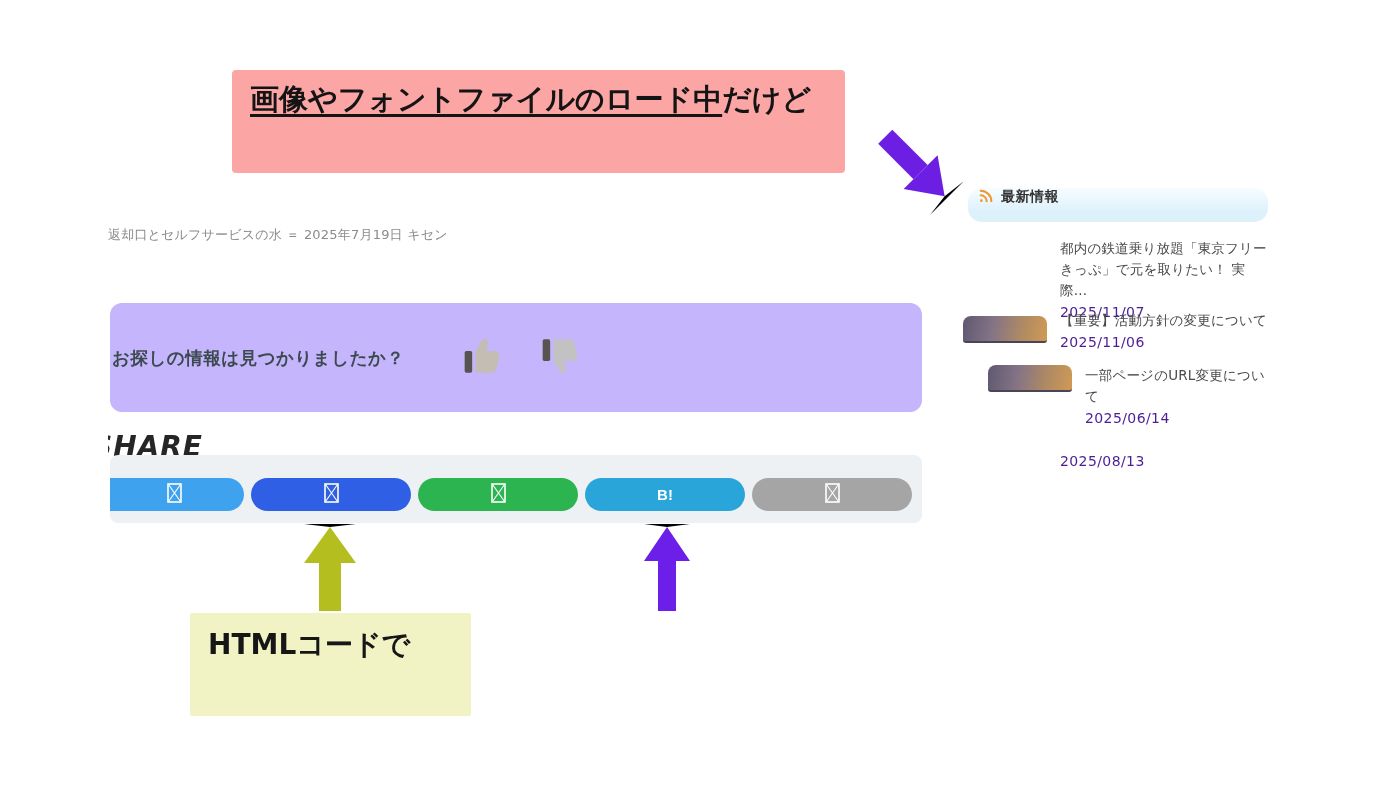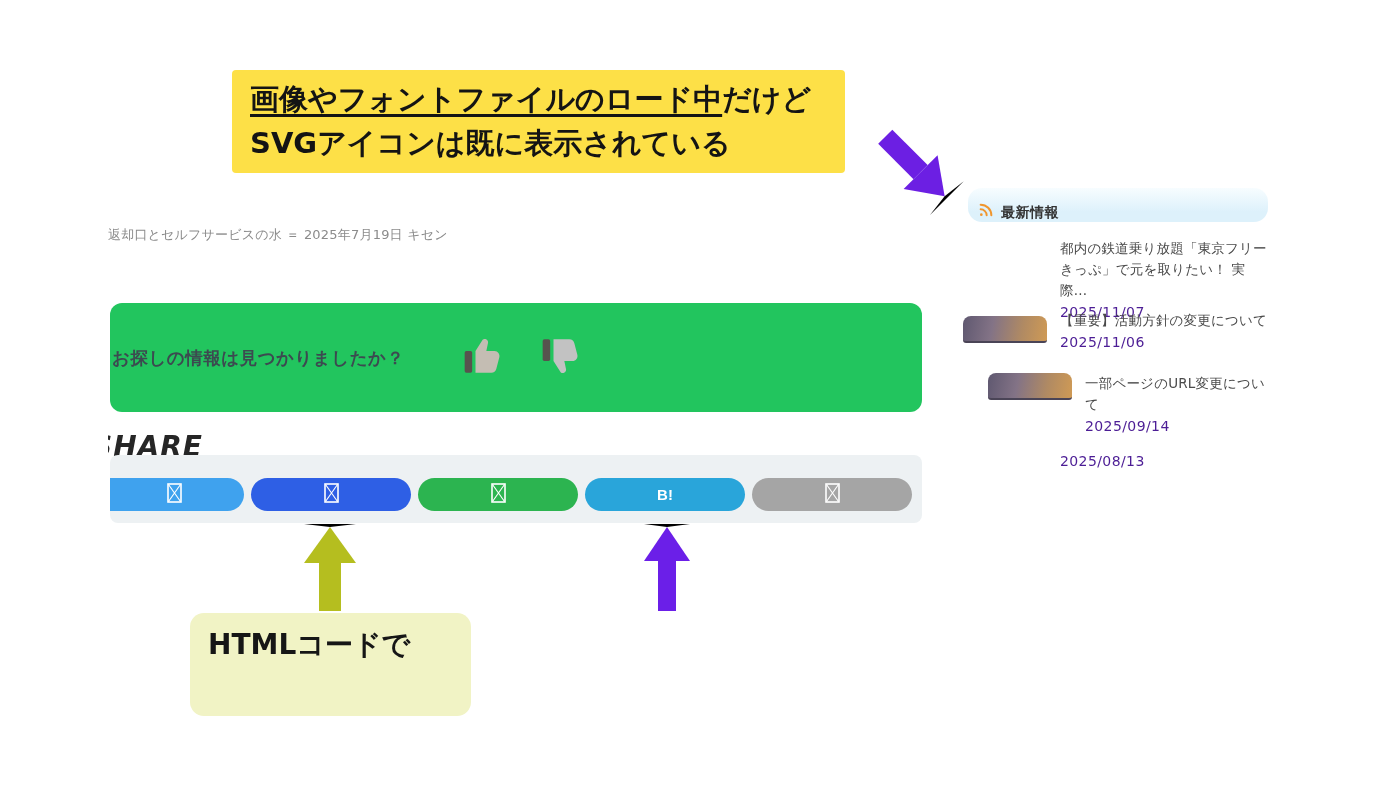--- a/index.html
+++ b/index.html
@@ -3,30 +3,30 @@
 <meta charset="utf-8">
 <style>
   * { margin:0; padding:0; box-sizing:border-box; }
   html,body { width:1400px; height:788px; background:#ffffff; overflow:hidden;
     font-family:"DejaVu Sans","Liberation Sans",sans-serif; }
   .abs { position:absolute; }
 
   
   .note-green {
     left:232px; top:70px; width:613px; height:103px;
-    background:#fde047; border-radius:4px;
+    background:#fca5a5; border-radius:4px;
     padding:8px 18px 0 18px;
     font-size:29px; font-weight:bold; color:#141414; line-height:1.5;
   }
   .note-green .ul {
     text-decoration:underline; text-decoration-thickness:3px; text-underline-offset:5px;
   }
   .note-yellow {
     left:190px; top:613px; width:281px; height:103px;
-    background:#f1f3c5; border-radius:14px;
+    background:#f1f3c5; border-radius:2px;
     padding:10px 0 0 18px;
     font-size:28px; font-weight:bold; color:#161616; line-height:1.55;
   }
 
   
   .arrow { display:flex; flex-direction:column; align-items:center; }
   .arrow .head { width:0; height:0; border-style:solid; }
   .arrow-diag { left:856px; top:120px; width:120px; height:95px;
     display:flex; align-items:center; justify-content:center; }
   .arrow-diag .arrow { transform:rotate(135deg); }
@@ -40,21 +40,21 @@
   .arrow-purple-up { left:644px; top:524px; }
   .head-purple2 { border-left:23px solid transparent; border-right:23px solid transparent;
     border-bottom:34px solid #6b1fe8; }
   .shaft-purple2 { width:18px; height:50px; background:#6b1fe8; }
 
   
   .meta-line { left:108px; top:226px; font-size:13px; color:#8b8b8b; letter-spacing:.2px; }
 
   .feedback-box {
     left:110px; top:303px; width:812px; height:109px;
-    background:#22c55e; border-radius:12px;
+    background:#c4b5fd; border-radius:12px;
     display:flex; align-items:center;
   }
   .feedback-q { font-size:17.5px; font-weight:bold; color:#3c4a50; padding-left:2px; letter-spacing:.5px; }
   .thumb-btn { background:none; border:none; cursor:pointer; margin-left:38px; height:44px; }
   .thumb-btn:first-of-type { margin-left:58px; }
 
   .share-clip { left:108px; top:430px; width:112px; height:36px; overflow:hidden; }
   .share-heading { font-style:italic; font-weight:800; font-size:28px; color:#262626;
     margin-left:-16px; letter-spacing:1px; }
 
@@ -70,39 +70,38 @@
   .share-btn.b1 { left:-6px; width:140px; background:#3fa2ee; border-top-left-radius:0; border-bottom-left-radius:0; }
   .share-btn.b2 { left:141px; width:160px; background:#2e5fe5; }
   .share-btn.b3 { left:308px; width:160px; background:#2cb450; }
   .share-btn.b4 { left:475px; width:160px; background:#29a5da; }
   .share-btn.b5 { left:642px; width:160px; background:#a5a5a5; }
 
   
   .sb-header {
     left:968px; top:188px; width:300px; height:34px;
     background:linear-gradient(#f7fdff 0%, #ddf1fb 70%);
-    border-radius:14px; display:flex; align-items:flex-end; padding-left:10px;
+    border-radius:14px; display:flex; align-items:flex-start; padding-left:10px;
   }
   .sb-header-title { font-size:14px; font-weight:bold; color:#333333; margin-left:7px; letter-spacing:.5px; }
   .sb-item { position:absolute; left:963px; width:308px; display:flex; gap:13px; cursor:pointer; }
   .sb-thumb { width:84px; height:27px; flex:0 0 84px; border-radius:8px 8px 3px 3px;
     background:linear-gradient(100deg,#5f5870 0%,#837386 35%,#b08a63 70%,#cf9a55 100%);
     border-bottom:2px solid #4a4456; }
   .sb-thumb.empty { background:none; border:none; }
   .sb-text { width:211px; }
   .sb-title { font-size:13.5px; color:#4a4a4a; line-height:1.55; letter-spacing:.2px; }
   .sb-date { font-size:14px; color:#4c1d95; margin-top:3px; letter-spacing:.4px; }
-  .i1 { top:238px; } .i2 { top:310px;align-items:center; } .i3 { top:373px;padding-left:25px; } .i4 { top:450px; }
+  .i1 { top:238px; } .i2 { top:310px;align-items:center; } .i3 { top:365px;padding-left:25px; } .i4 { top:450px; }
 </style>
 </head>
 <body>
 
 <div class="abs note-green">
   <div><span class="ul">画像やフォントファイルのロード中</span><span>だけど</span></div>
-  <div>SVGアイコンは既に表示されている</div>
 </div>
 
 <div class="abs arrow-diag">
   <div class="arrow">
     <div class="head head-purple"></div>
     <div class="shaft-purple"></div>
   </div>
 </div>
 
 <div class="abs meta-line">返却口とセルフサービスの水 ＝ 2025年7月19日 キセン</div>
@@ -203,21 +202,21 @@
   <div class="sb-text">
     <div class="sb-title">【重要】活動方針の変更について</div>
     <div class="sb-date">2025/11/06</div>
   </div>
 </div>
 
 <div class="sb-item i3">
   <div class="sb-thumb"></div>
   <div class="sb-text">
     <div class="sb-title">一部ページのURL変更について</div>
-    <div class="sb-date">2025/09/14</div>
+    <div class="sb-date">2025/06/14</div>
   </div>
 </div>
 
 <div class="sb-item i4">
   <div class="sb-thumb empty"></div>
   <div class="sb-text">
     <div class="sb-date">2025/08/13</div>
   </div>
 </div>
 

